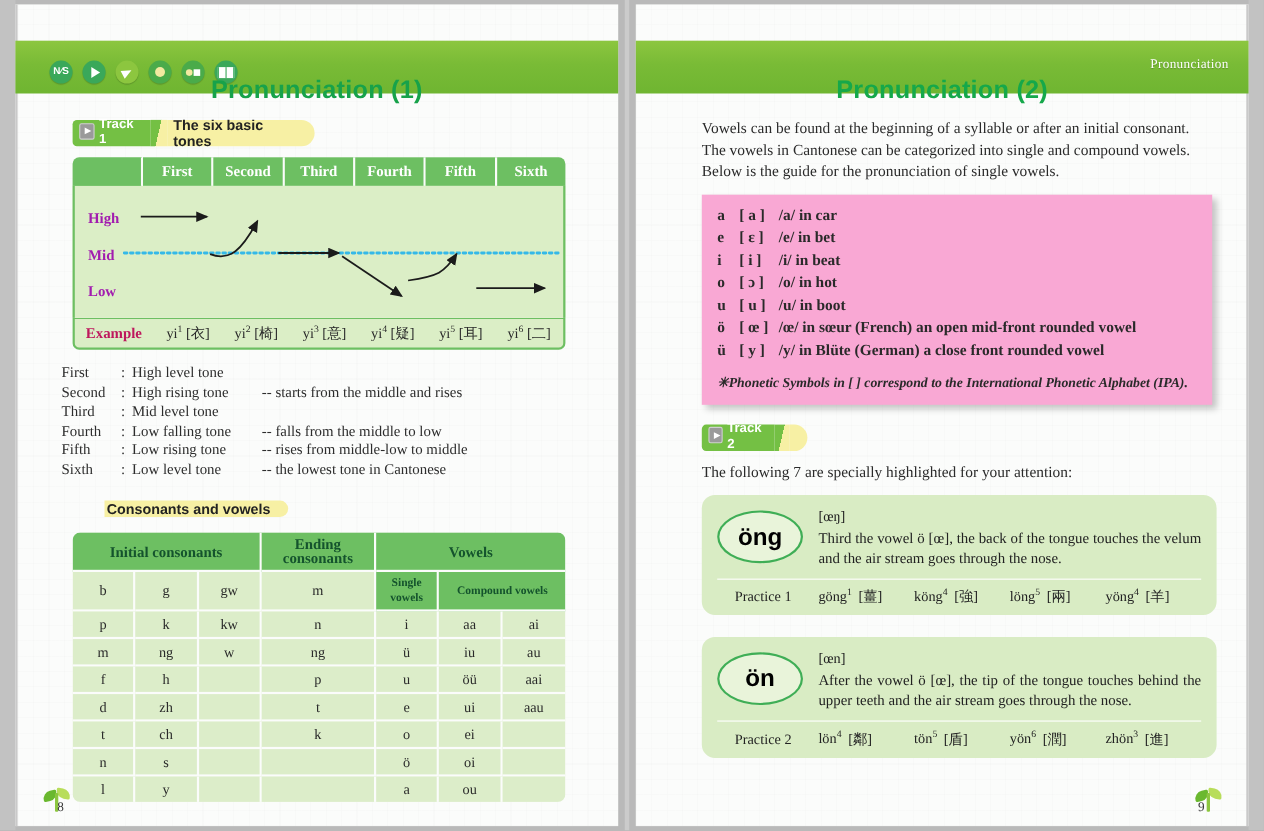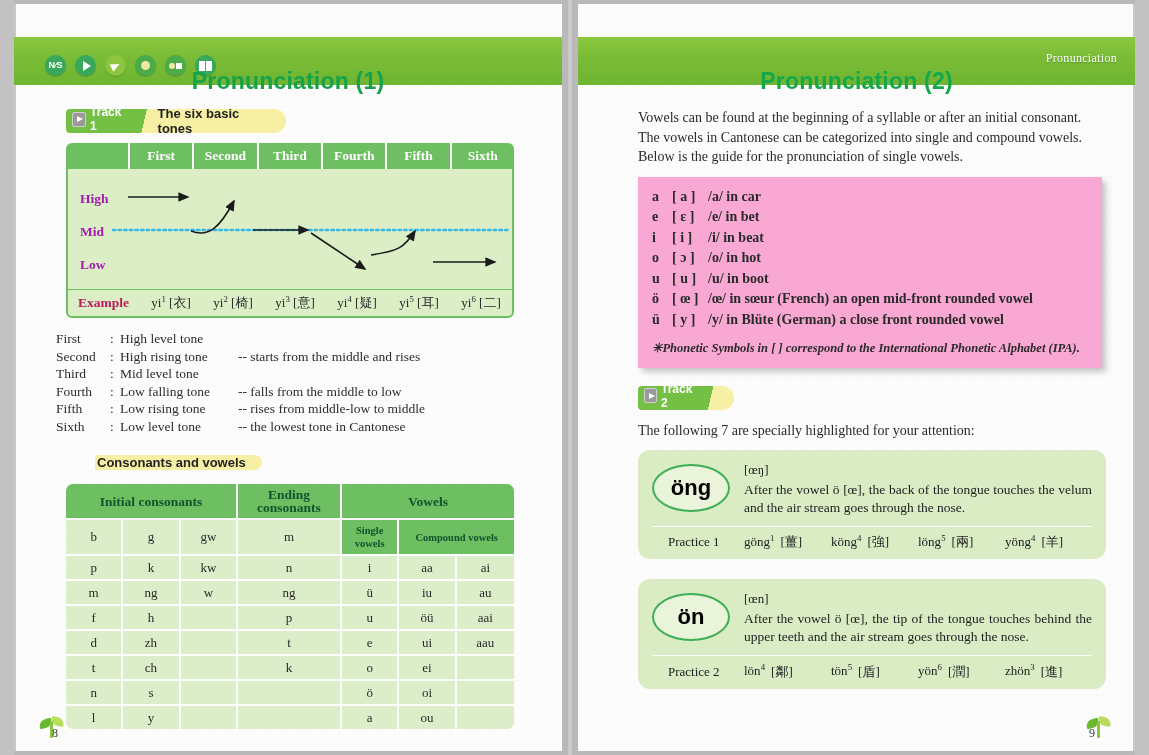--- a/index.html
+++ b/index.html
@@ -495,21 +495,21 @@
 
     <div class="intro" style="margin:11px 0 0 60px;width:460px;">The following 7 are specially highlighted for your attention:</div>
 
     <div class="hl-box" style="margin:10px 0 0 60px;width:440px;">
       <div class="hl-top">
         <div class="oval">
             <span>öng</span>
           </div>
         <div class="hl-txt">
           <div class="ipa">[œŋ]</div>
-          <div class="hl-desc">After the vowel ö [œ], the back of the tongue touches the velum and the air stream goes through the nose.</div>
+          <div class="hl-desc">Third the vowel ö [œ], the back of the tongue touches the velum and the air stream goes through the nose.</div>
         </div>
       </div>
       <div class="prac">
         <div class="pl">Practice 1</div>
         <div class="pitems">
           <span><b style="font-weight:normal">göng</b><sup>1</sup><i>[薑]</i></span>
           <span><b style="font-weight:normal">köng</b><sup>4</sup><i>[強]</i></span>
           <span><b style="font-weight:normal">löng</b><sup>5</sup><i>[兩]</i></span>
           <span><b style="font-weight:normal">yöng</b><sup>4</sup><i>[羊]</i></span>
         </div>

